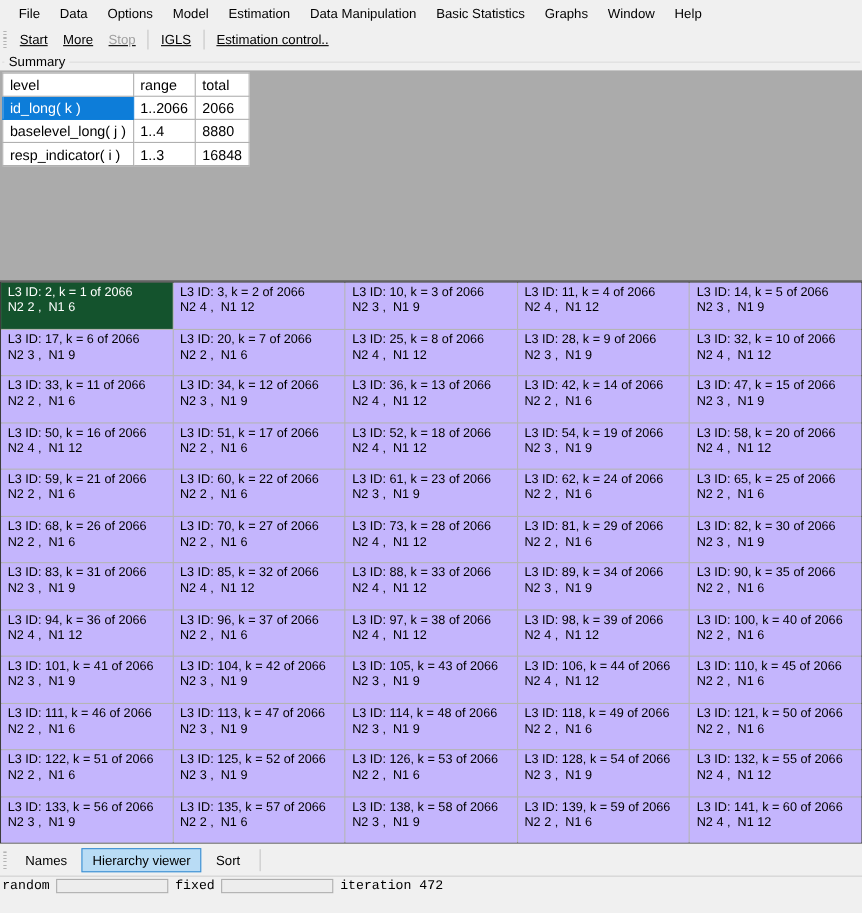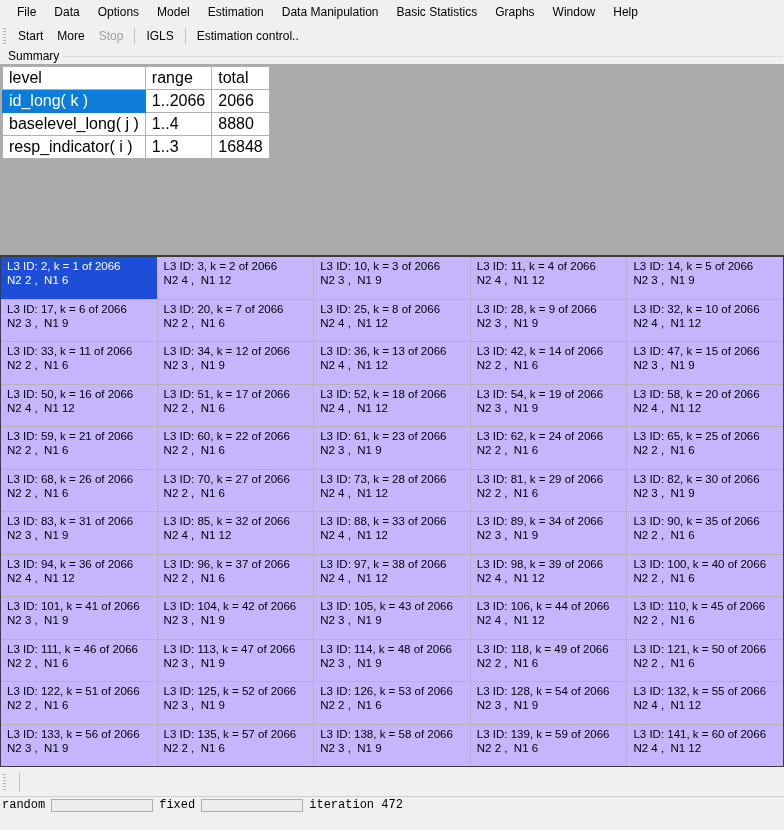--- a/index.html
+++ b/index.html
@@ -3,42 +3,42 @@
 <meta charset="utf-8">
 <style>
   html,body{margin:0;padding:0;}
   body{width:784px;height:830px;overflow:hidden;background:#f0f0f0;
        font-family:"Liberation Sans","DejaVu Sans",sans-serif;font-size:12px;color:#000;}
   .menubar{height:24px;display:flex;align-items:center;padding-left:8px;}
   .menu-item{padding:4px 9px;white-space:nowrap;}
   .toolbar{height:24px;display:flex;align-items:center;}
   .gripper{width:3px;height:16px;margin:0 5px 0 3px;flex:0 0 auto;
            background:repeating-linear-gradient(to bottom,#b4b4b4 0 1px,transparent 1px 3px);}
-  .tb-wrap{display:flex;align-items:center;}
+  .tb-wrap{display:flex;align-items:center;text-decoration:underline;}
   .tb-btn{padding:3px 7px;white-space:nowrap;}
   .tb-btn.disabled{color:#a0a0a0;}
   .tb-sep{width:1px;height:18px;background:#c6c6c6;margin:0 4px;}
   .group-head{position:relative;height:16px;}
   .group-head::before{content:"";position:absolute;left:2px;right:2px;top:8px;border-top:1px solid #dcdcdc;}
   .group-label{position:absolute;left:4px;top:1px;background:#f0f0f0;padding:0 4px;}
   .details-head{height:19px;}
   .details-head .group-label{top:4px;}
   .summary-body{height:192px;background:#ababab;border-bottom:1px solid #3a3a3a;box-sizing:border-box;position:relative;}
   .summary-table{position:absolute;left:2px;top:2px;border-collapse:collapse;background:#fff;}
   .summary-table th,.summary-table td{border:1px solid #b0b0b0;background:#fff;font-weight:normal;
-      text-align:left;padding:2px 6px;height:16px;font-size:16px;white-space:nowrap;}
+      text-align:left;padding:2px 6px;height:16px;font-size:13px;white-space:nowrap;}
   .summary-table th:nth-child(1),.summary-table td:nth-child(1){width:80px;}
   .summary-table th:nth-child(2),.summary-table td:nth-child(2){width:31px;}
   .summary-table th:nth-child(3),.summary-table td:nth-child(3){width:29px;}
   .summary-table td.selected{background:#0d7dd9;color:#ffffff;border-color:#0d7dd9;}
   .details-grid{height:511px;box-sizing:border-box;border:1px solid #3c3c3c;background:#b5b5b5;
       display:grid;grid-template-columns:repeat(5,1fr);grid-template-rows:repeat(12,1fr);gap:1px;}
   .cell{background:#c4b5fd;padding:2px 6px;overflow:hidden;}
   .cell .l1,.cell .l2{white-space:pre;font-size:11.5px;line-height:14px;}
-  .cell.selected{background:#1d4ed8;color:#fff;}
+  .cell.selected{background:#14532d;color:#fff;}
   .tabbar{height:29px;display:flex;align-items:center;background:#f0f0f0;}
   .tabs-wrap{display:flex;align-items:center;gap:3px;margin-left:2px;}
   .tab{padding:4px 10px;white-space:nowrap;}
   .tab.active{background:#b9dcf5;border:1px solid #3d8fd3;padding:3px 9px;}
   .tab-sep{width:1px;height:20px;background:#c6c6c6;margin-left:8px;}
   .statusbar{height:15px;border-top:1px solid #cfcfcf;display:flex;align-items:flex-start;
       padding-top:1px;background:#f0f0f0;overflow:hidden;}
   .st-label{margin-left:6px;white-space:nowrap;font-family:Liberation Mono, monospace;}
   .st-label:first-child{margin-left:2px;}
   .st-bar{width:100px;height:11px;border:1px solid #aeaeae;background:#ededed;
@@ -347,20 +347,25 @@
         <div class="l2">N2 2 ,  N1 6</div>
       </div>
       <div class="cell">
         <div class="l1">L3 ID: 141, k = 60 of 2066</div>
         <div class="l2">N2 4 ,  N1 12</div>
       </div>
     </div>
 
   <div class="tabbar">
     <span class="gripper"></span>
+    <span class="tabs-wrap">
+        <span class="tab">Names</span>
+        <span class="tab active">Hierarchy viewer</span>
+        <span class="tab">Sort</span>
+      </span>
     <span class="tab-sep"></span>
   </div>
 
   <div class="statusbar">
     <span class="st-label">random</span>
     <span class="st-bar"></span>
     <span class="st-label">fixed</span>
     <span class="st-bar"></span>
     <span class="st-label">iteration 472</span>
   </div>

